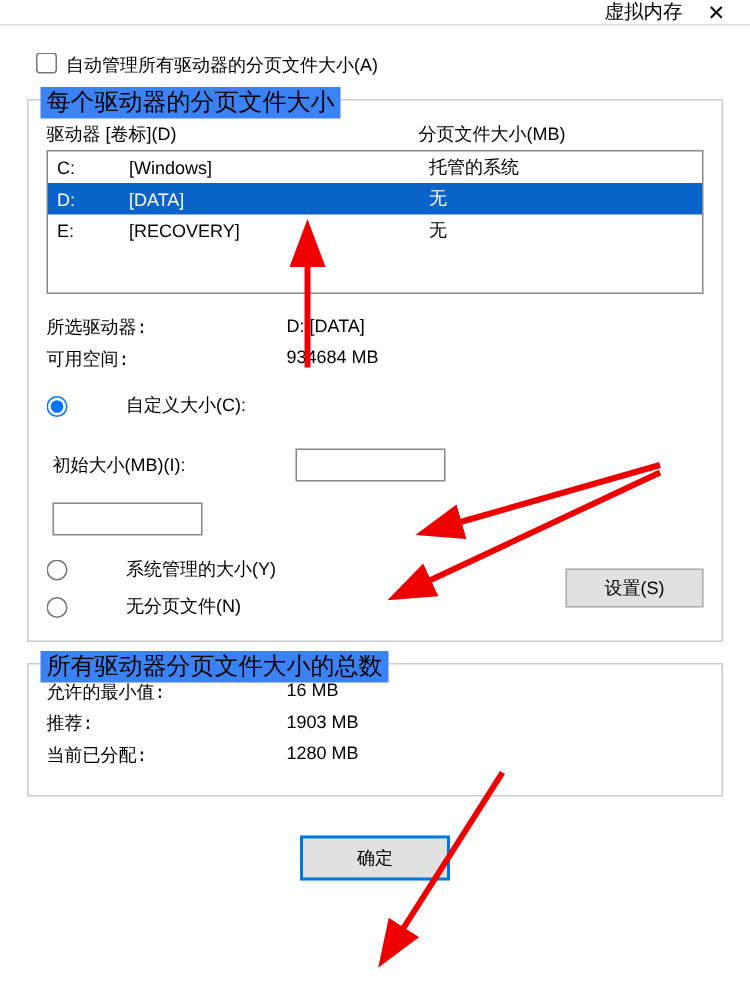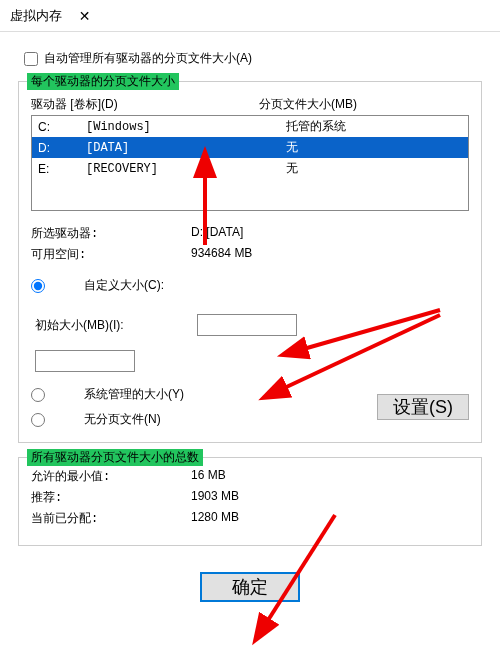--- a/index.html
+++ b/index.html
@@ -1,44 +1,44 @@
 <!DOCTYPE html>
 <html><head>
 <meta charset="utf-8">
 <style>
 * { box-sizing: border-box; margin: 0; padding: 0; font-family: "Microsoft YaHei", "Segoe UI", sans-serif; font-size: 12px; }
 body { background: #fff; width: 500px; height: 669px; position: relative; color: #000; }
-.titlebar { height: 32px; display: flex; align-items: center; justify-content: flex-start; padding: 0 0 0 10px; border-bottom: 1px solid #ddd; }
+.titlebar { height: 17px; display: flex; align-items: center; justify-content: flex-end; padding: 0 0 0 10px; border-bottom: 1px solid #ddd; }
 .titlebar .title { font-size: 13px; }
 .titlebar .close { width: 45px; height: 32px; display: flex; align-items: center; justify-content: center; font-size: 14px; }
 .content { padding: 12px 18px 14px 18px; }
-.checkbox-row { display: flex; align-items: center; margin: 6px 0 14px 6px; }
+.checkbox-row { display: flex; align-items: flex-start; margin: 6px 0 14px 6px; }
 .checkbox-row input[type=checkbox] { width: 14px; height: 14px; margin-right: 6px; }
 .group { border: 1px solid #ccc; padding: 10px 12px 14px 12px; margin-bottom: 14px; position: relative; }
-.group-title { position: absolute; top: -9px; left: 8px; background: #22c55e; padding: 0 4px; font-size: 12px; }
-.list-header { display: flex; margin: 4px 0 2px 0; }
+.group-title { position: absolute; top: -9px; left: 8px; background: #3b82f6; padding: 0 4px; font-size: 16px; }
+.list-header { display: flex; margin: 4px 0 2px 0; gap: 20px; }
 .list-header .col1 { width: 228px; }
 .drive-list { border: 1px solid #888; height: 96px; overflow: hidden; background: #fff; }
 .drive-row { display: flex; padding: 2px 6px; height: 21px; align-items: center; }
 .drive-row.selected { background: #0a63c9; color: #fff; }
 .drive-row .col-a { width: 48px; }
-.drive-row .col-b { width: 180px; font-family: Liberation Mono, monospace; }
+.drive-row .col-b { width: 180px; }
 .drive-row .col-c { flex: 1; padding-left: 20px; }
 .info-rows { margin-top: 14px; }
 .info-row { display: flex; margin-bottom: 4px; }
 .info-row .label { width: 160px; font-family: Liberation Mono, monospace; }
 .radio-block { margin-top: 14px; }
 .radio-row { display: flex; align-items: center; margin-bottom: 8px; gap: 33px; }
 .radio-row input[type=radio] { margin-right: 6px; width: 14px; height: 14px; }
 .size-inputs { margin: 20px 0 10px 4px; }
 .size-row { display: flex; align-items: center; margin-bottom: 14px; }
 .size-row .lbl { width: 162px; }
 .size-row input[type=text] { width: 100px; height: 22px; border: 1px solid #888; padding: 0 4px; }
 .set-btn-row { text-align: right; margin-top: -42px; margin-bottom: 8px; }
-.btn { min-width: 92px; height: 26px; background: #e1e1e1; border: 1px solid #adadad; padding: 0 3px; font-size: 18px; cursor: pointer; }
+.btn { min-width: 92px; height: 26px; background: #e1e1e1; border: 1px solid #adadad; padding: 0 3px; font-size: 12px; cursor: pointer; }
 .btn.primary { min-width: 100px; height: 30px; border: 2px solid #0078d7; background: #e1e1e1; }
 .footer { text-align: center; margin-top: 10px; }
 .footer .btn { margin: 12px 6px; text-align: center; }
 
 
 .arrow { position: absolute; pointer-events: none; }
 </style>
 </head>
 <body>
 

